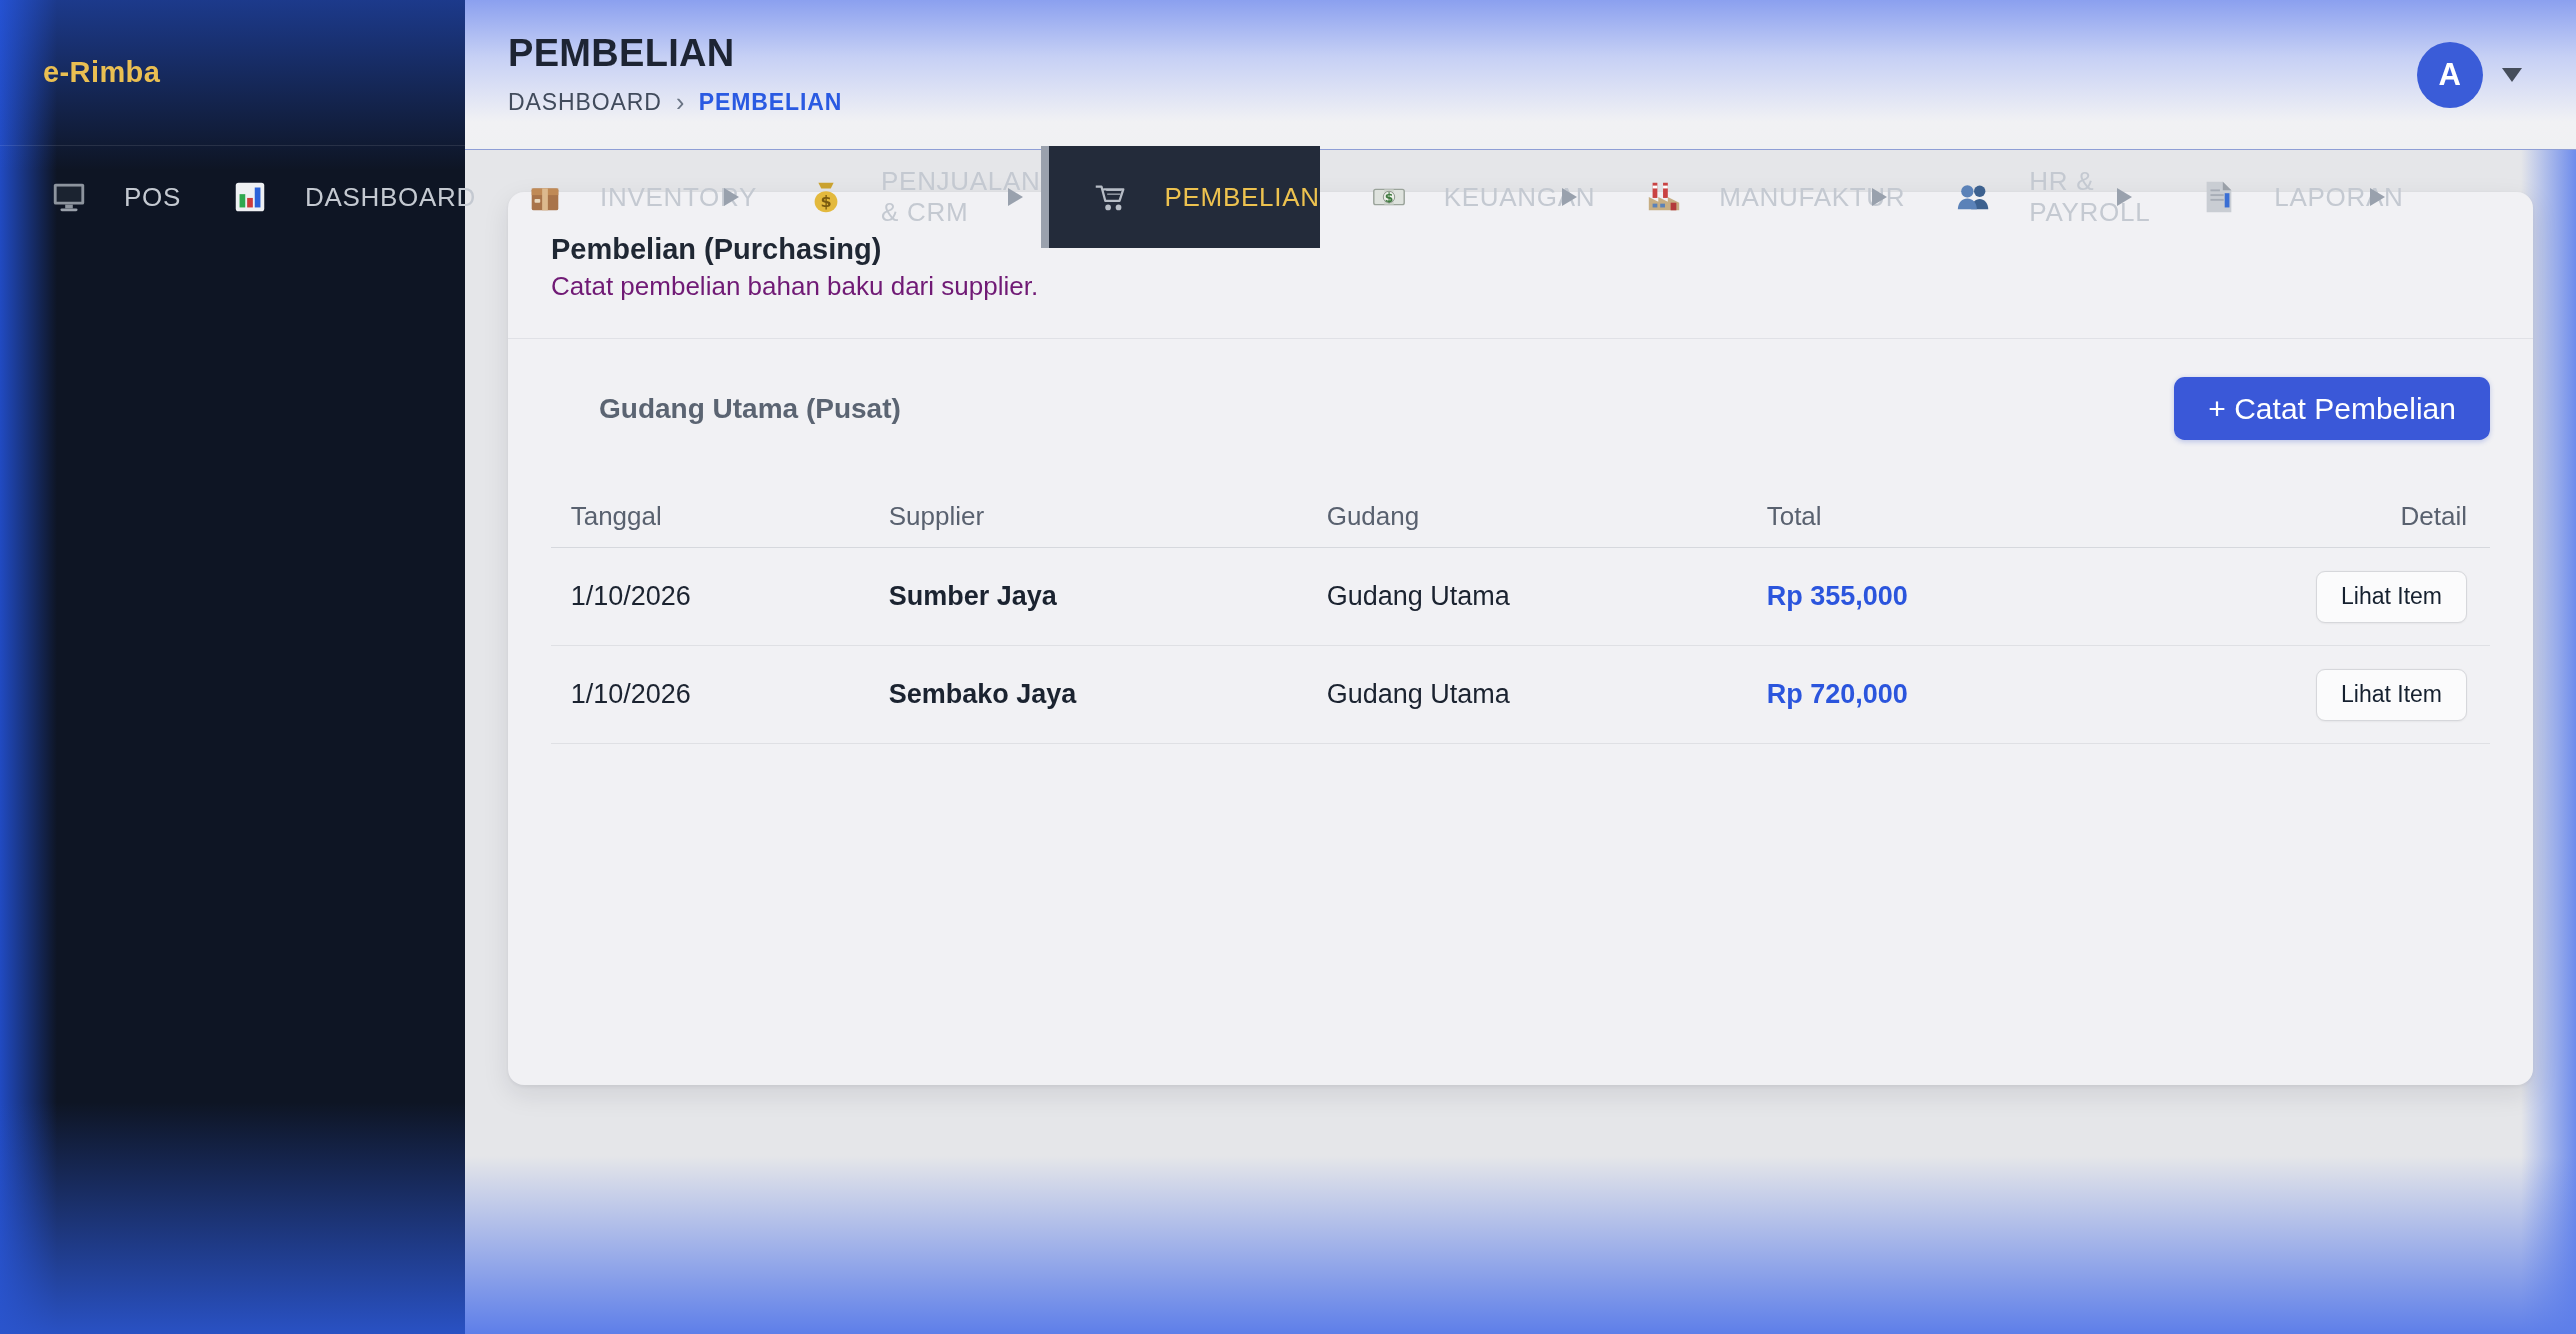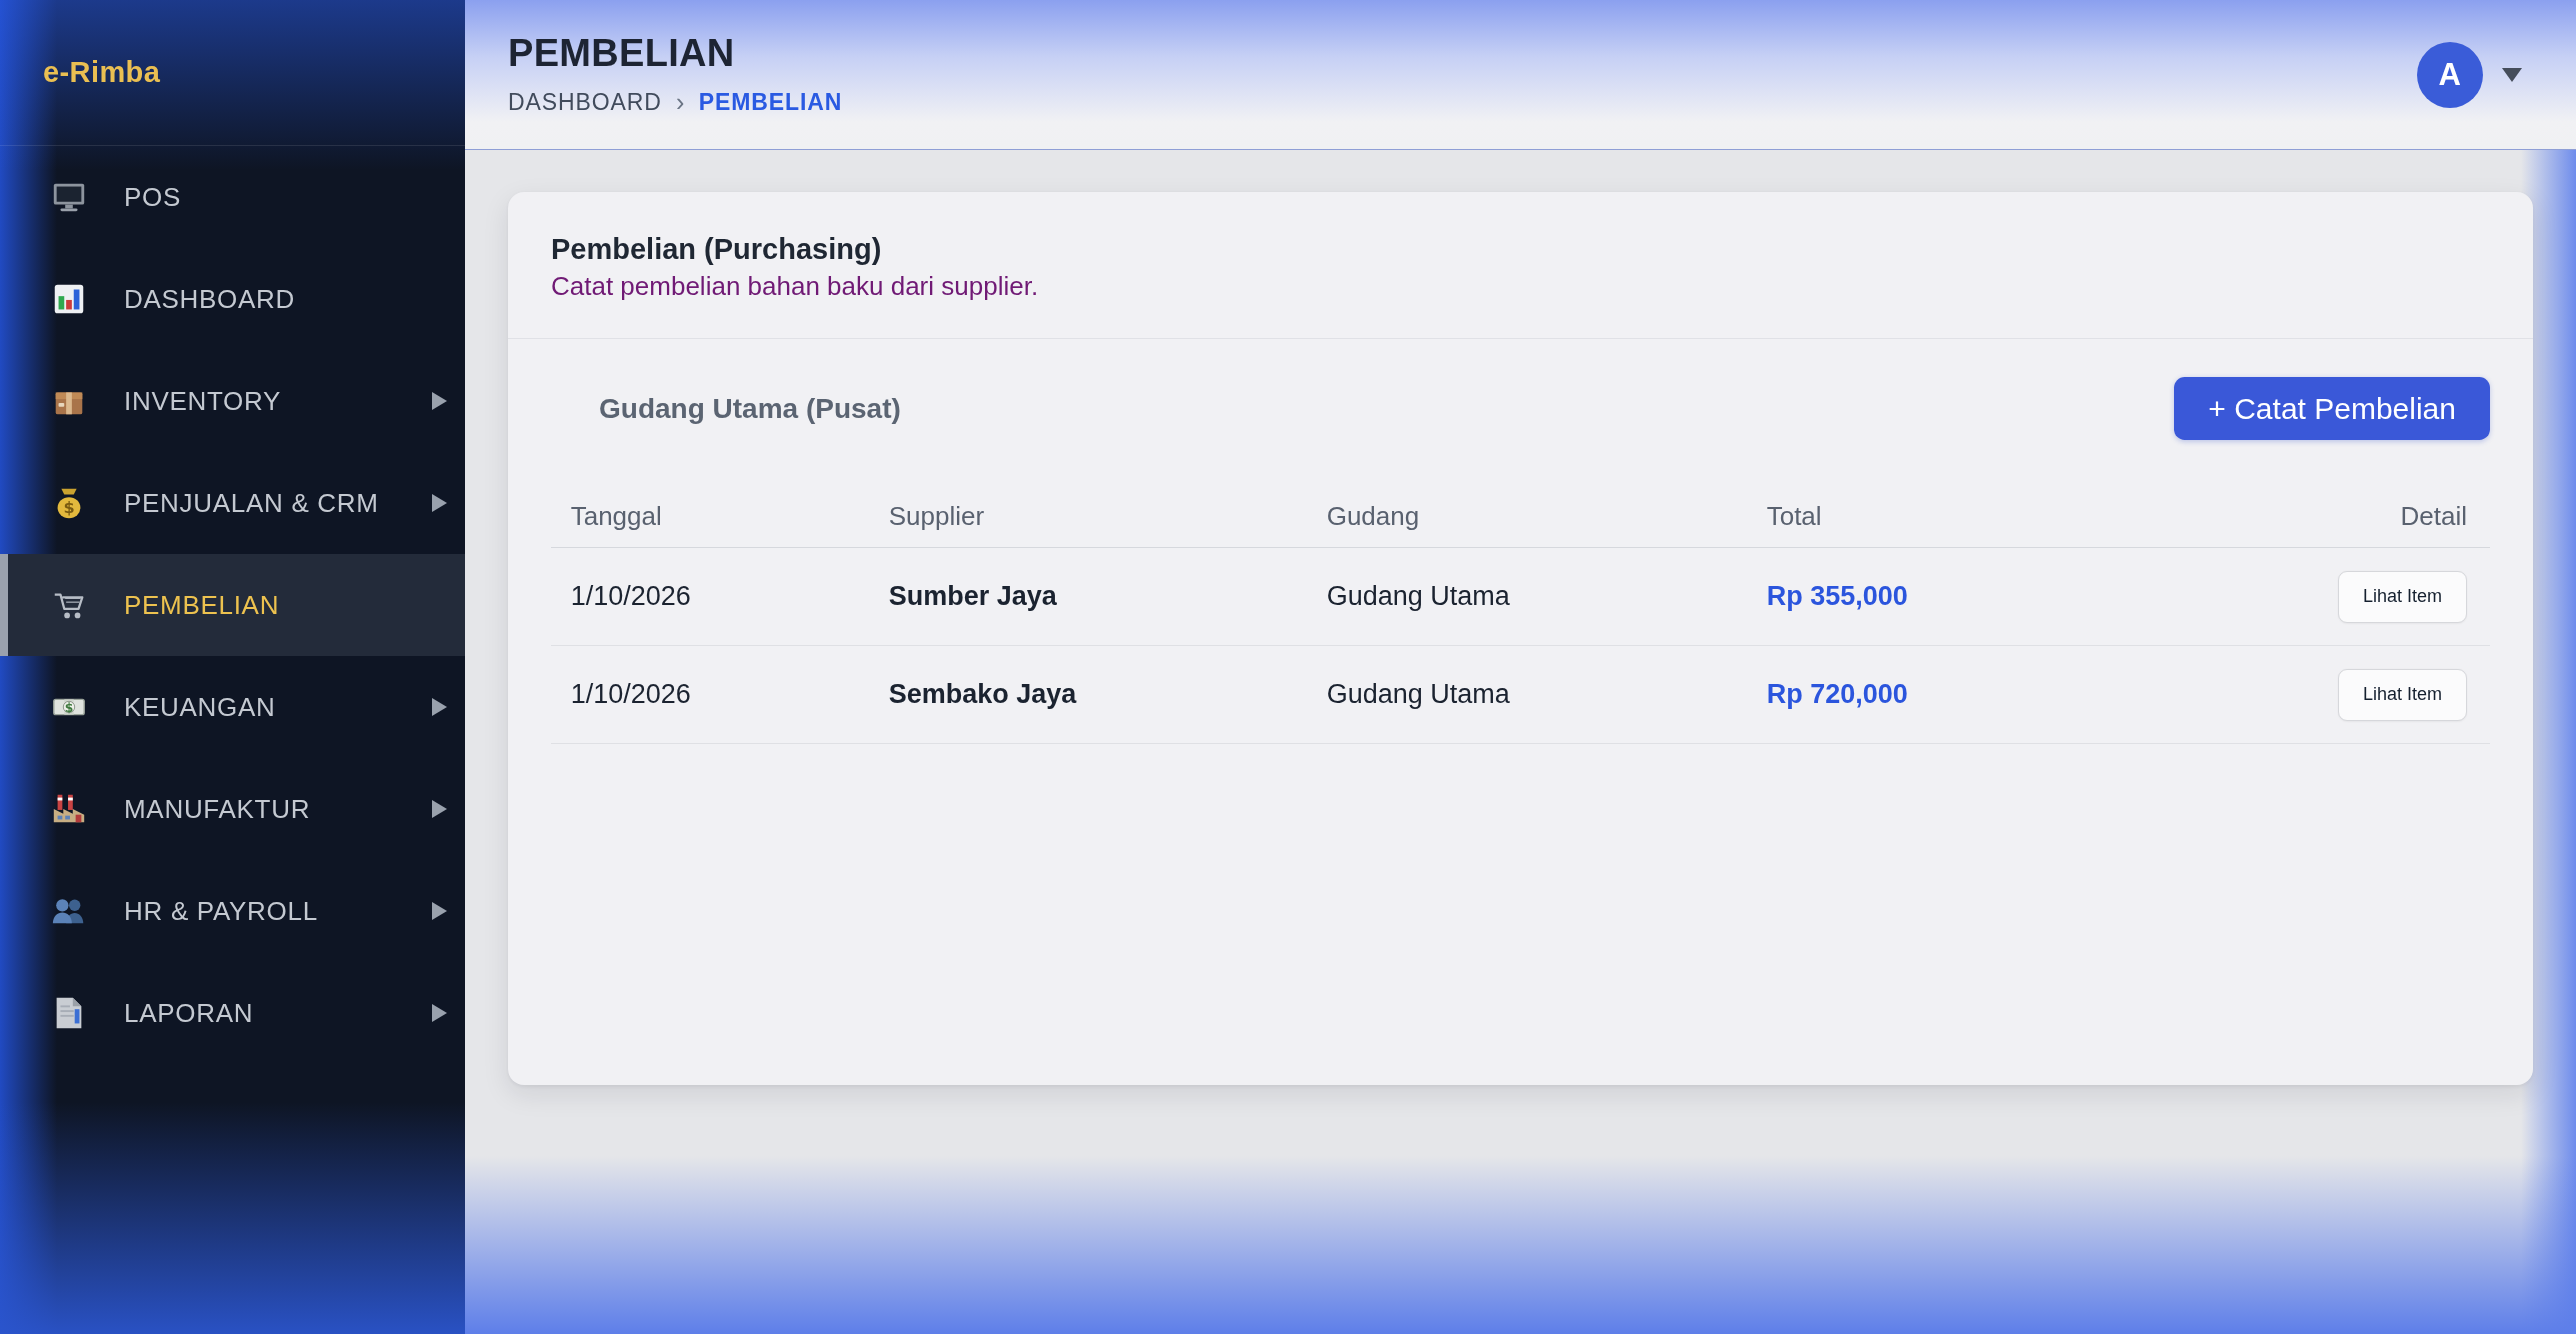--- a/index.html
+++ b/index.html
@@ -20,21 +20,21 @@
       linear-gradient(to right,  rgba(36,84,222,0.85) 0px, rgba(36,84,222,0) 57px),
       #0e1524;
     z-index:2;
   }
   .logo-wrap {
     height:146px; display:flex; align-items:center; padding-left:43px;
     border-bottom:0.9px solid rgba(255,255,255,0.10);
   }
   .logo-text { font-size:29px; font-weight:700; color:#eabf52; letter-spacing:0.4px; }
 
-  .menu { display:flex; flex-direction:column; }
+  .menu { display:flex; }
   .menu-item {
     position:relative; height:102px; display:flex; align-items:center;
     padding-left:50px; cursor:pointer;
   }
   .menu-item .mi-icon { width:38px; height:38px; flex:0 0 38px; display:flex; align-items:center; justify-content:center; }
   .menu-item .mi-label {
     margin-left:36px; font-size:26px; color:#c4c9d1; letter-spacing:0.7px; font-weight:400;
   }
   .menu-item .mi-arrow {
     position:absolute; right:18px; top:50%; transform:translateY(-50%);
@@ -114,21 +114,21 @@
   .tbl-head { height:63px; border-bottom:1.8px solid #d6d8dd; }
   .tbl-head .cell { font-size:26px; font-weight:400; color:#59616f; }
   .tbl-data { height:98px; border-bottom:0.9px solid #dfe0e4; }
   .cell { padding-left:19.7px; font-size:27px; color:#1b2330; }
   .cell.right { padding-left:0; padding-right:23px; display:flex; justify-content:flex-end; }
   .cell.supplier { font-weight:700; }
   .cell.total { font-weight:700; color:#2b55dd; }
   .btn-chip {
     height:52px; padding:0 24px; border-radius:9px;
     border:0.9px solid #d6d7db; background:#fbfbfc;
-    font-size:18px; color:#15202f; font-family:"Liberation Sans", sans-serif;
+    font-size:23px; color:#15202f; font-family:"Liberation Sans", sans-serif;
     cursor:pointer; box-shadow:0 0.9px 1.8px rgba(0,0,0,0.05);
   }
 </style>
 </head>
 <body>
 
 <aside class="sidebar">
   <div class="logo-wrap">
     <span class="logo-text">e-Rimba</span>
   </div>

